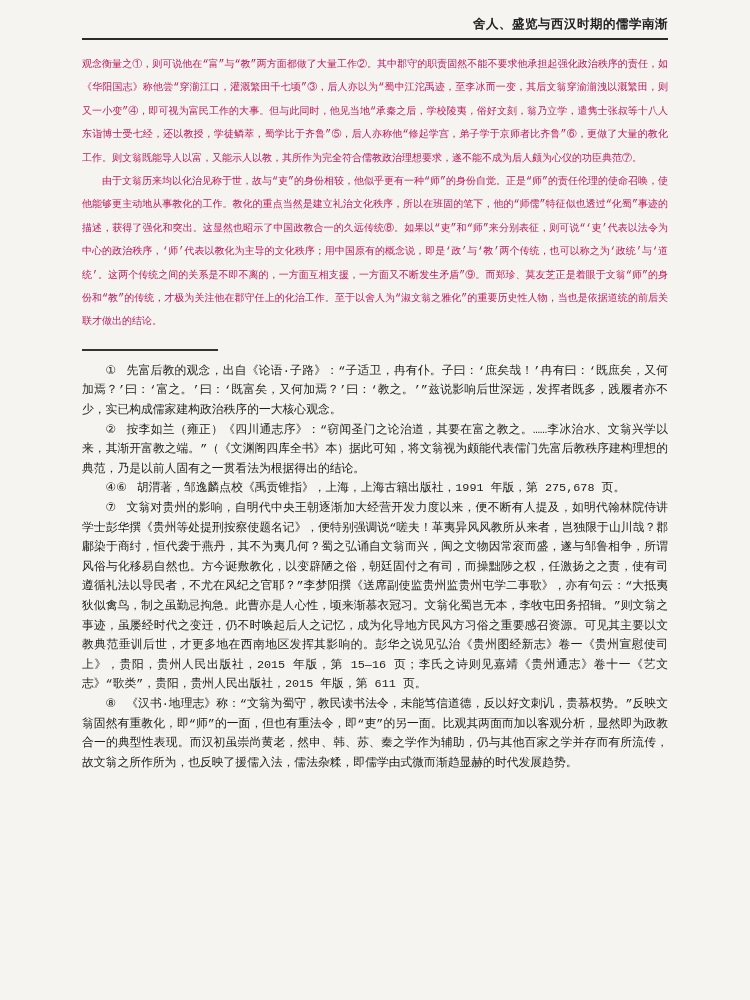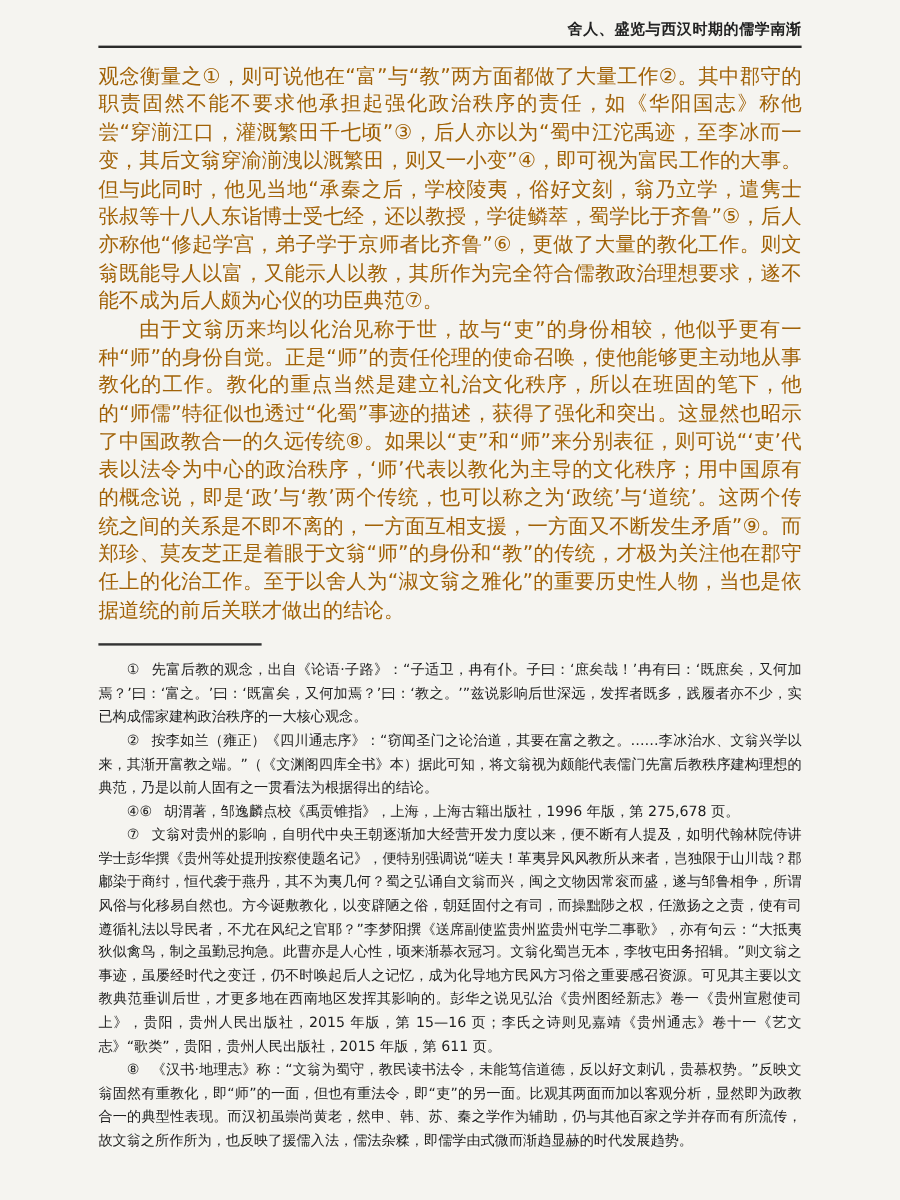--- a/index.html
+++ b/index.html
@@ -7,40 +7,41 @@
     width: 750px; height: 1000px;
     background: #f5f4f0;
     font-family: "DejaVu Sans", "Liberation Sans", sans-serif;
     color: #1c1c1c;
     overflow: hidden;
   }
   .page {
     box-sizing: border-box;
     width: 750px; height: 764px;
     padding: 16px 82px 0 82px;
+    font-family: Liberation Mono, monospace;
   }
   .running-header {
     text-align: right;
     font-size: 12.5px;
     font-weight: bold;
     letter-spacing: 0.5px;
     color: #222;
     padding-bottom: 5px;
   }
   .header-rule {
     border: none;
     border-top: 2px solid #2b2b2b;
     margin: 0;
   }
   .body-text {
     margin-top: 13px;
-    font-size: 17px;
+    font-size: 10px;
     line-height: 23.4px;
     text-align: justify;
-    color: #a16207;
+    color: #be185d;
   }
   .body-text p { margin: 0; text-indent: 2em; }
   .body-text p.continues { text-indent: 0; }
   .footnote-sep {
     width: 136px;
     border: none;
     border-top: 2px solid #333;
     margin: 15px 0 11px 0;
   }
   .footnotes {
@@ -68,21 +69,21 @@
   <hr class="footnote-sep">
 
   <div class="footnotes">
     <p>
       <span class="fn-marker">①</span><span>先富后教的观念，出自《论语·子路》：“子适卫，冉有仆。子曰：‘庶矣哉！’冉有曰：‘既庶矣，又何加焉？’曰：‘富之。’曰：‘既富矣，又何加焉？’曰：‘教之。’”兹说影响后世深远，发挥者既多，践履者亦不少，实已构成儒家建构政治秩序的一大核心观念。</span>
     </p>
     <p>
       <span class="fn-marker">②</span><span>按李如兰（雍正）《四川通志序》：“窃闻圣门之论治道，其要在富之教之。……李冰治水、文翁兴学以来，其渐开富教之端。”（《文渊阁四库全书》本）据此可知，将文翁视为颇能代表儒门先富后教秩序建构理想的典范，乃是以前人固有之一贯看法为根据得出的结论。</span>
     </p>
     <p>
-      <span class="fn-marker">④⑥</span><span>胡渭著，邹逸麟点校《禹贡锥指》，上海，上海古籍出版社，1996 年版，第 275,678 页。</span>
+      <span class="fn-marker">④⑥</span><span>胡渭著，邹逸麟点校《禹贡锥指》，上海，上海古籍出版社，1991 年版，第 275,678 页。</span>
     </p>
     <p>
       <span class="fn-marker">⑦</span><span>文翁对贵州的影响，自明代中央王朝逐渐加大经营开发力度以来，便不断有人提及，如明代翰林院侍讲学士彭华撰《贵州等处提刑按察使题名记》，便特别强调说“嗟夫！革夷异风风教所从来者，岂独限于山川哉？郡鄘染于商纣，恒代袭于燕丹，其不为夷几何？蜀之弘诵自文翁而兴，闽之文物因常衮而盛，遂与邹鲁相争，所谓风俗与化移易自然也。方今诞敷教化，以变辟陋之俗，朝廷固付之有司，而操黜陟之权，任激扬之之责，使有司遵循礼法以导民者，不尤在风纪之官耶？”李梦阳撰《送席副使监贵州监贵州屯学二事歌》，亦有句云：“大抵夷狄似禽鸟，制之虽勤忌拘急。此曹亦是人心性，顷来渐慕衣冠习。文翁化蜀岂无本，李牧屯田务招辑。”则文翁之事迹，虽屡经时代之变迁，仍不时唤起后人之记忆，成为化导地方民风方习俗之重要感召资源。可见其主要以文教典范垂训后世，才更多地在西南地区发挥其影响的。彭华之说见弘治《贵州图经新志》卷一《贵州宣慰使司上》，贵阳，贵州人民出版社，2015 年版，第 15—16 页；李氏之诗则见嘉靖《贵州通志》卷十一《艺文志》“歌类”，贵阳，贵州人民出版社，2015 年版，第 611 页。</span>
     </p>
     <p>
       <span class="fn-marker">⑧</span><span>《汉书·地理志》称：“文翁为蜀守，教民读书法令，未能笃信道德，反以好文刺讥，贵慕权势。”反映文翁固然有重教化，即“师”的一面，但也有重法令，即“吏”的另一面。比观其两面而加以客观分析，显然即为政教合一的典型性表现。而汉初虽崇尚黄老，然申、韩、苏、秦之学作为辅助，仍与其他百家之学并存而有所流传，故文翁之所作所为，也反映了援儒入法，儒法杂糅，即儒学由式微而渐趋显赫的时代发展趋势。</span>
     </p>
 
   </div>
 

